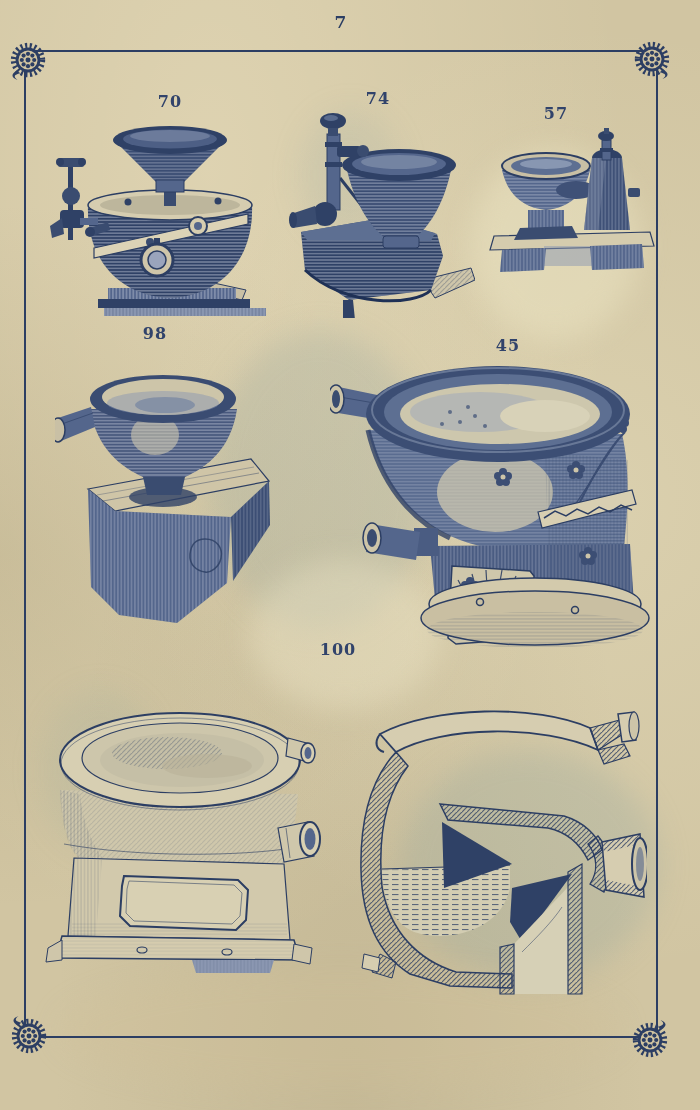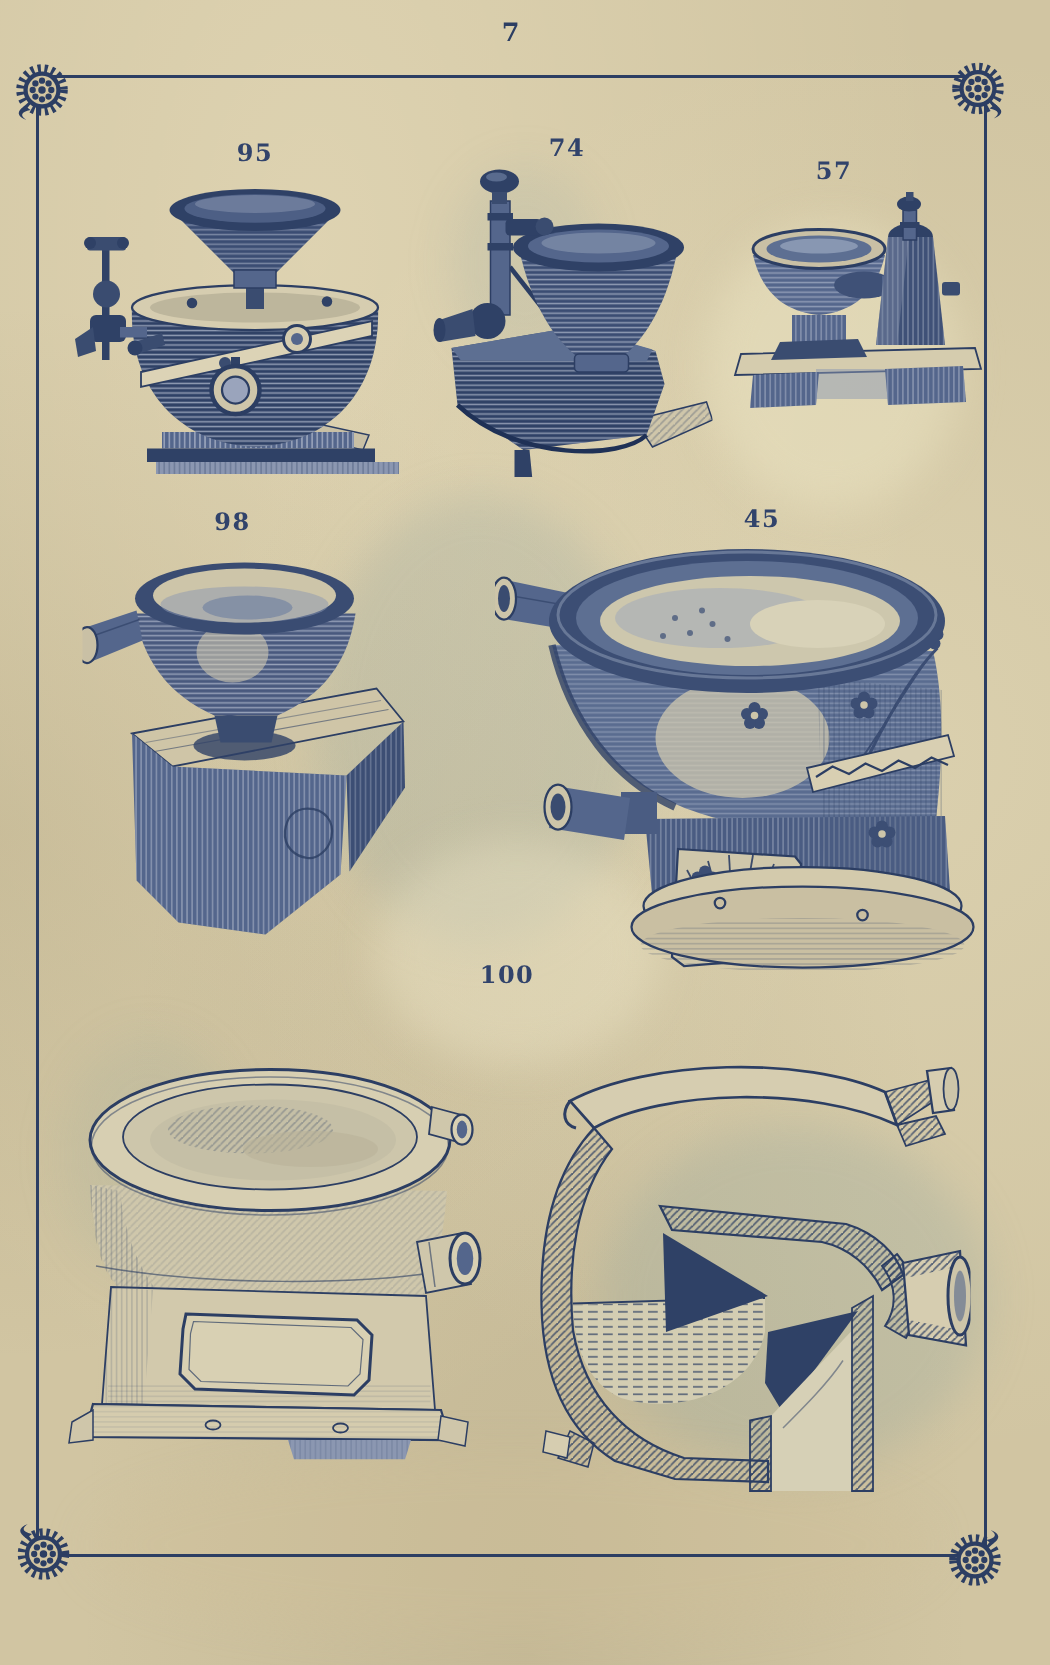--- a/index.html
+++ b/index.html
@@ -94,24 +94,24 @@
   <svg class="corner" style="left:631px;top:38px;transform:scaleX(-1)">
       <use href="#orn" width="42" height="42"></use>
     </svg>
   <svg class="corner" style="left:8px;top:1015px;transform:scaleY(-1)">
       <use href="#orn" width="42" height="42"></use>
     </svg>
   <svg class="corner" style="left:629px;top:1019px;transform:scale(-1,-1)">
       <use href="#orn" width="42" height="42"></use>
     </svg>
 
-  <div class="figlabel" style="left:120px;top:92px">95</div>
+  <div class="figlabel" style="left:120px;top:92px">70</div>
   <div class="figlabel" style="left:328px;top:89px">74</div>
   <div class="figlabel" style="left:506px;top:104px">57</div>
-  <div class="figlabel" style="left:105px;top:338px">98</div>
+  <div class="figlabel" style="left:105px;top:324px">98</div>
   <div class="figlabel" style="left:458px;top:336px">45</div>
   <div class="figlabel" style="left:288px;top:640px">100</div>
 
   <svg class="fig" style="left:50px;top:110px" width="220" height="210" viewBox="0 0 220 210">
     <polygon points="150,170 196,180 192,190 148,180" fill="#c9c0a5" stroke="#2c3e63" stroke-width="1"></polygon>
     <rect x="58" y="178" width="128" height="11" fill="#54668c"></rect>
       <rect x="58" y="178" width="128" height="11" fill="url(#hVl)"></rect>
     <rect x="48" y="189" width="152" height="9" fill="#2f4166"></rect>
     <rect x="54" y="198" width="162" height="8" fill="#8b97b1"></rect>
       <rect x="54" y="198" width="162" height="8" fill="url(#hVd)" opacity=".6"></rect>

